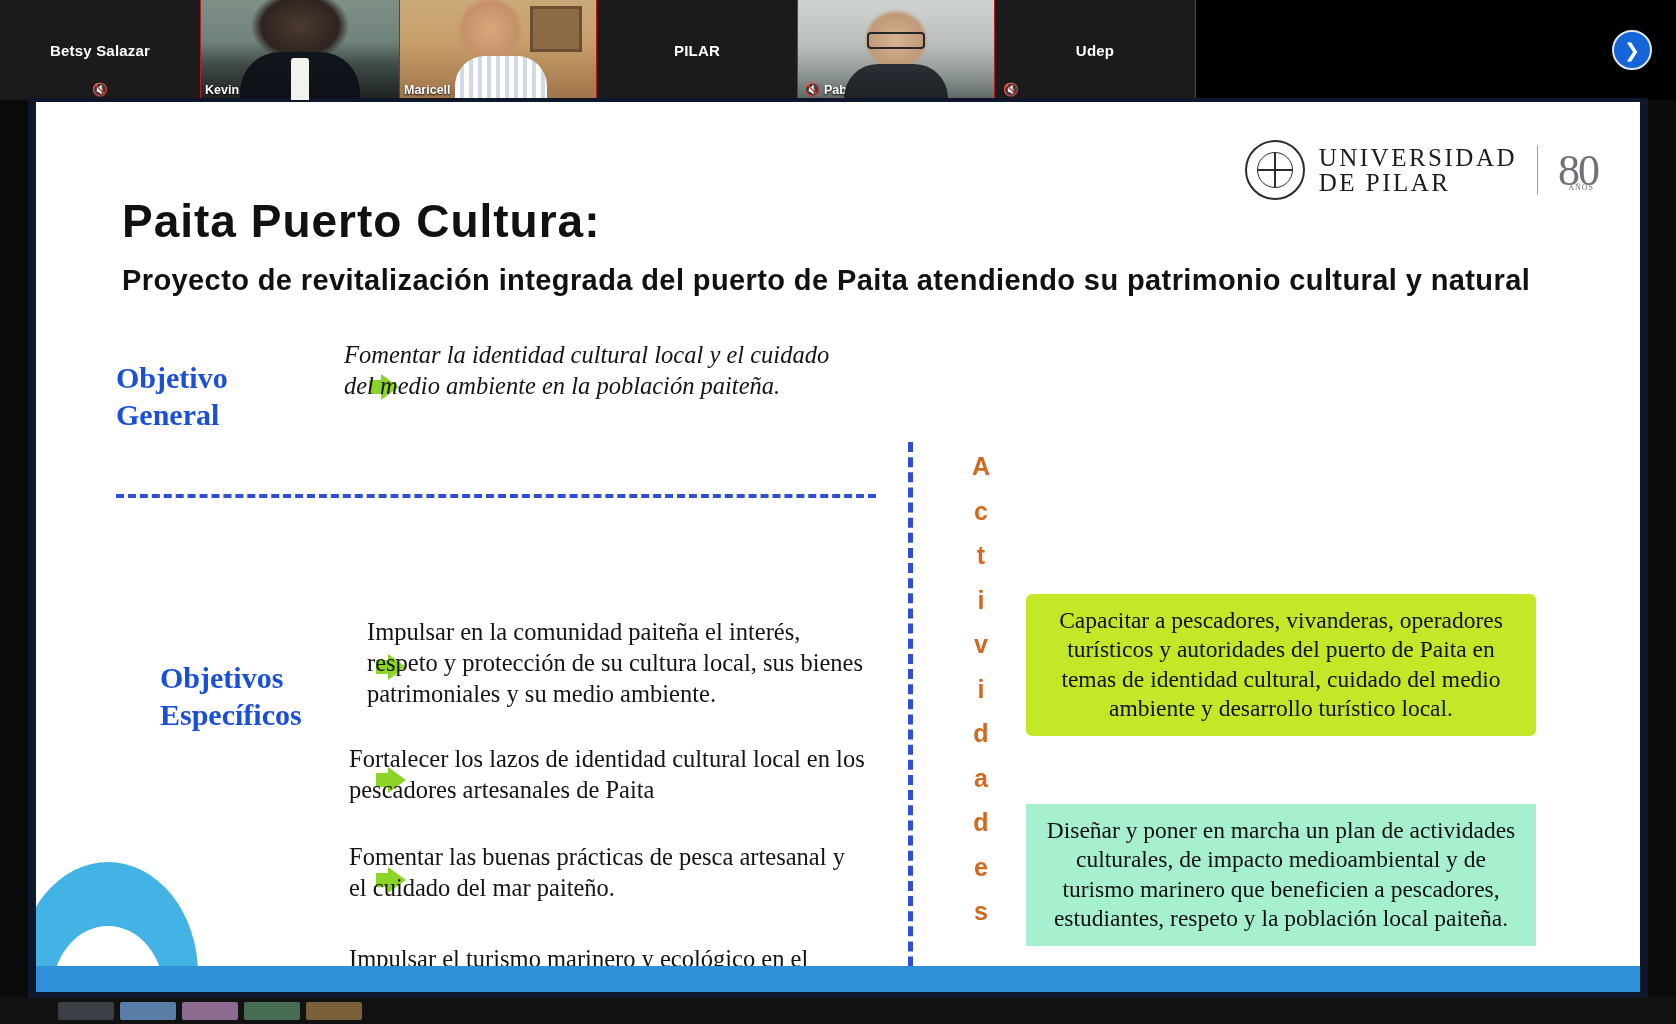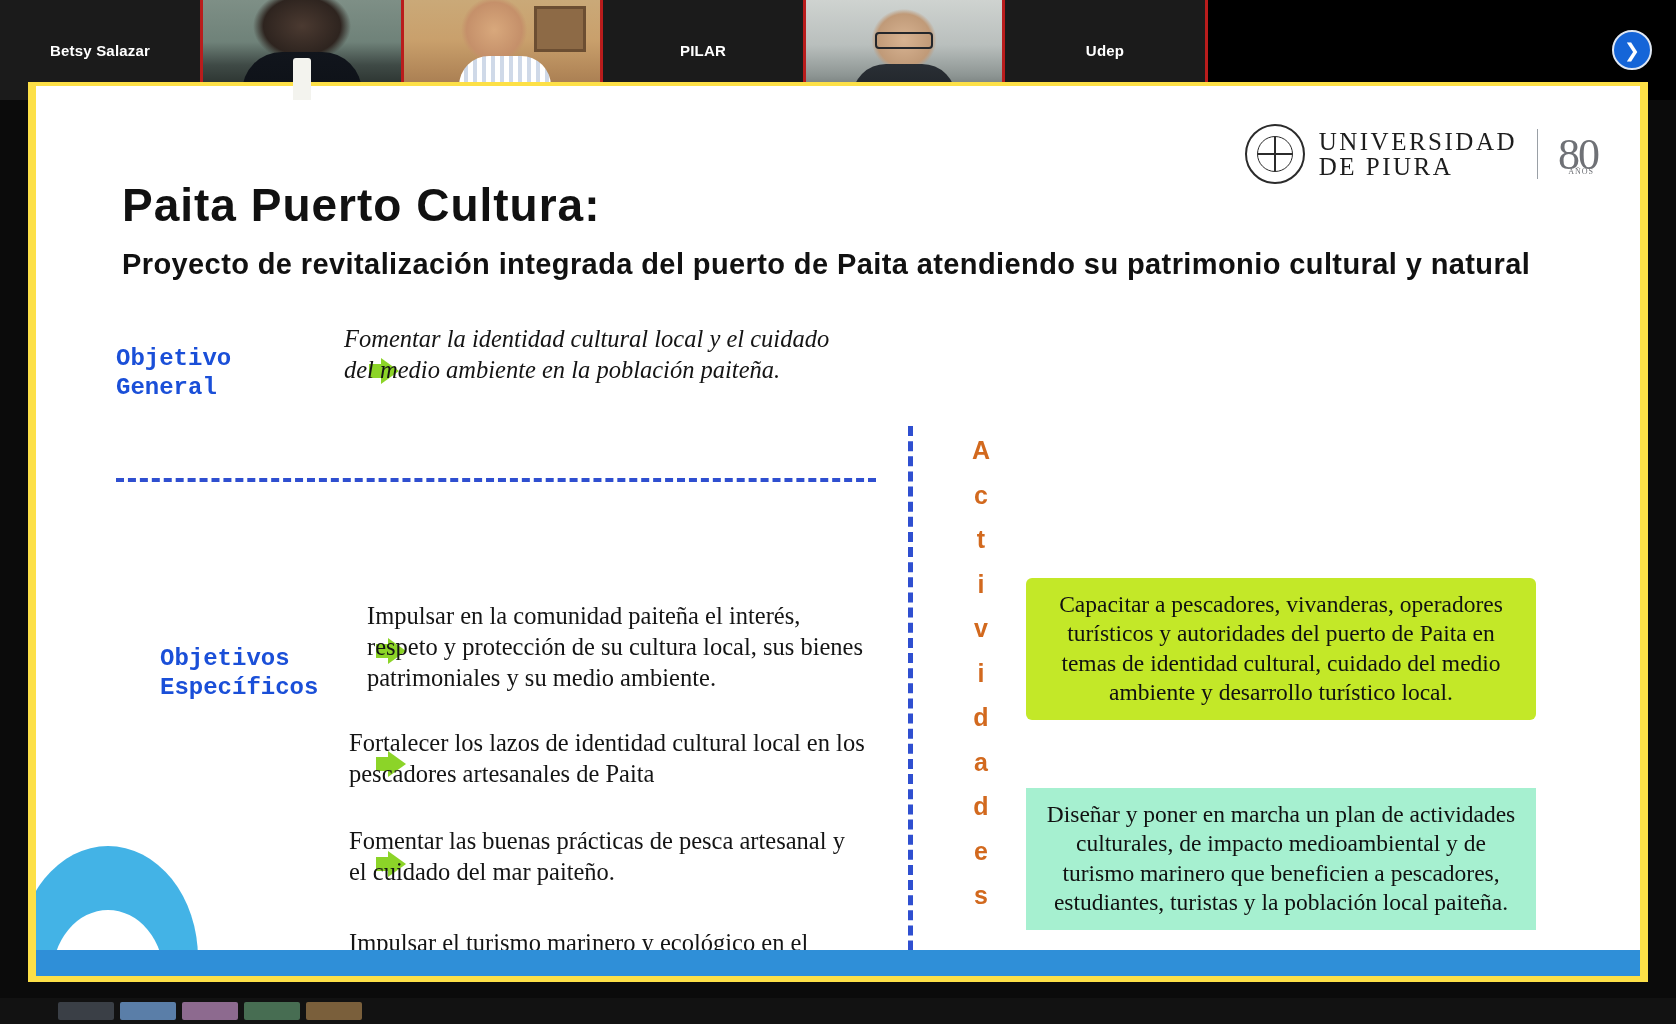--- a/index.html
+++ b/index.html
@@ -27,21 +27,21 @@
     height: 100px;
     background: #000;
     display: flex;
     align-items: stretch;
   }
   .tile {
     position: relative;
     height: 100px;
     flex: 0 0 auto;
     overflow: hidden;
-    border-right: 3px solid #b91c1c;
+    border-right: 1px solid #b91c1c;
   }
   .tile.name-only {
     background: #1b1b1b;
     display: flex;
     align-items: center;
     justify-content: center;
   }
   .tile .tile-name-center {
     color: #fff;
     font-size: 15px;
@@ -153,24 +153,24 @@
     justify-content: center;
     font-size: 19px;
     border: 2px solid #dfe7f3;
     cursor: pointer;
   }
 
   
   .slide-frame {
     position: absolute;
     left: 28px;
-    top: 82px;
+    top: 98px;
     width: 1620px;
     height: 900px;
-    background: #fde047;
+    background: #0f172a;
     overflow: hidden;
   }
   .slide {
     position: absolute;
     left: 8px;
     top: 4px;
     width: 1604px;
     height: 890px;
     background: #ffffff;
     overflow: hidden;
@@ -256,23 +256,23 @@
 
   
   .left-col {
     position: absolute;
     left: 70px;
     top: 240px;
     width: 790px;
   }
   .obj-heading {
     position: absolute;
-    font-family: Liberation Mono, monospace;
+    font-family: Liberation Serif, serif;
     font-weight: bold;
-    font-size: 24px;
+    font-size: 30px;
     color: #1a4fd8;
     line-height: 1.22;
   }
   .obj-general { left: 10px; top: 18px; }
   .obj-especificos { left: 10px; top: 318px; margin-left: 44px; }
 
   .arrow-green {
     position: absolute;
     width: 0; height: 0;
     border-top: 13px solid transparent;
@@ -449,21 +449,21 @@
     </div>
   </div>
 
   <div class="slide-frame">
     <div class="slide">
 
       <div class="uni-logo">
         <div class="uni-seal"></div>
         <div class="uni-text">
           <div class="l1">UNIVERSIDAD</div>
-          <div class="l2">DE PIURA</div>
+          <div class="l2">DE PILAR</div>
         </div>
         <div class="uni-divider"></div>
         <div class="uni-50">
           <span>80</span>
           <span class="anos">AÑOS</span>
         </div>
       </div>
 
       <div class="slide-title">Paita  Puerto  Cultura:</div>
       <div class="slide-subtitle">Proyecto de revitalización integrada del puerto de Paita atendiendo su patrimonio cultural y natural</div>
@@ -496,21 +496,21 @@
 
         <div class="arrow-green" style="left:282px; top:628px;"></div>
         <div class="obj-text" style="left:243px; top:602px; width:520px;">Impulsar el turismo marinero y ecológico en el puerto de Paita.</div>
       </div>
 
       <div class="v-dashed"></div>
 
       <div class="actividades">A<br>c<br>t<br>i<br>v<br>i<br>d<br>a<br>d<br>e<br>s</div>
 
       <div class="act-box act-2">Capacitar a pescadores, vivanderas, operadores turísticos y autoridades del puerto de Paita en temas de identidad cultural, cuidado del medio ambiente y desarrollo turístico local.</div>
-      <div class="act-box act-3">Diseñar y poner en marcha un plan de actividades culturales, de impacto medioambiental y de turismo marinero que beneficien a pescadores, estudiantes, turistas y la población local paiteña.</div>
+      <div class="act-box act-3">Diseñar y poner en marcha un plan de actividades culturales, de impacto medioambiental y de turismo marinero que beneficien a pescadores, estudiantes, respeto y la población local paiteña.</div>
 
       <div class="wave">
         <div class="w1"></div>
         <div class="w2"></div>
         <div class="w3"></div>
       </div>
 
       <div class="slide-bottom-bar"></div>
     </div>
   </div>

